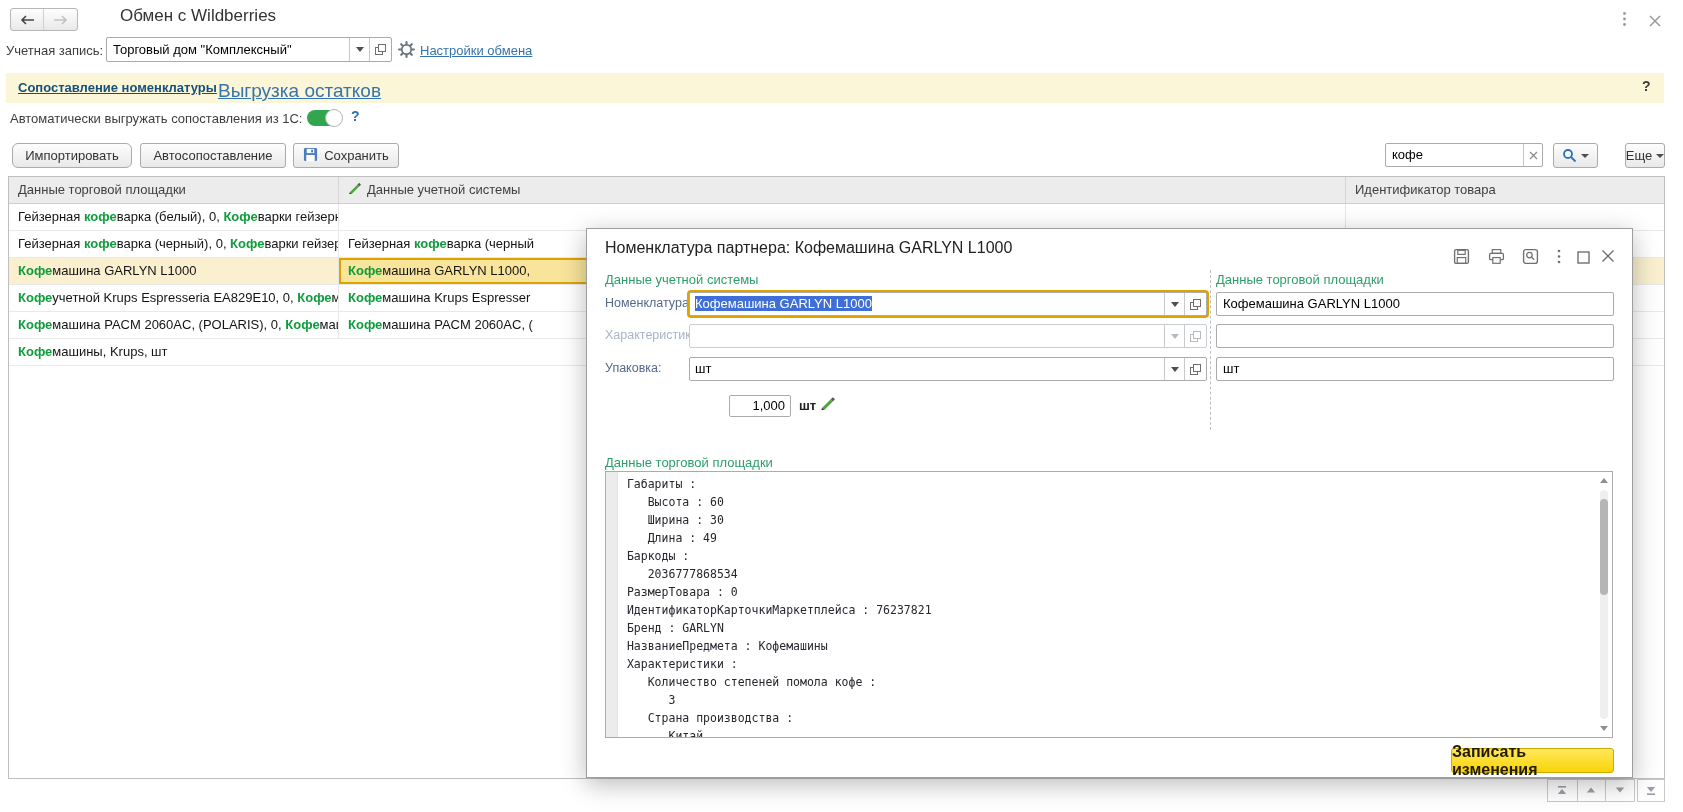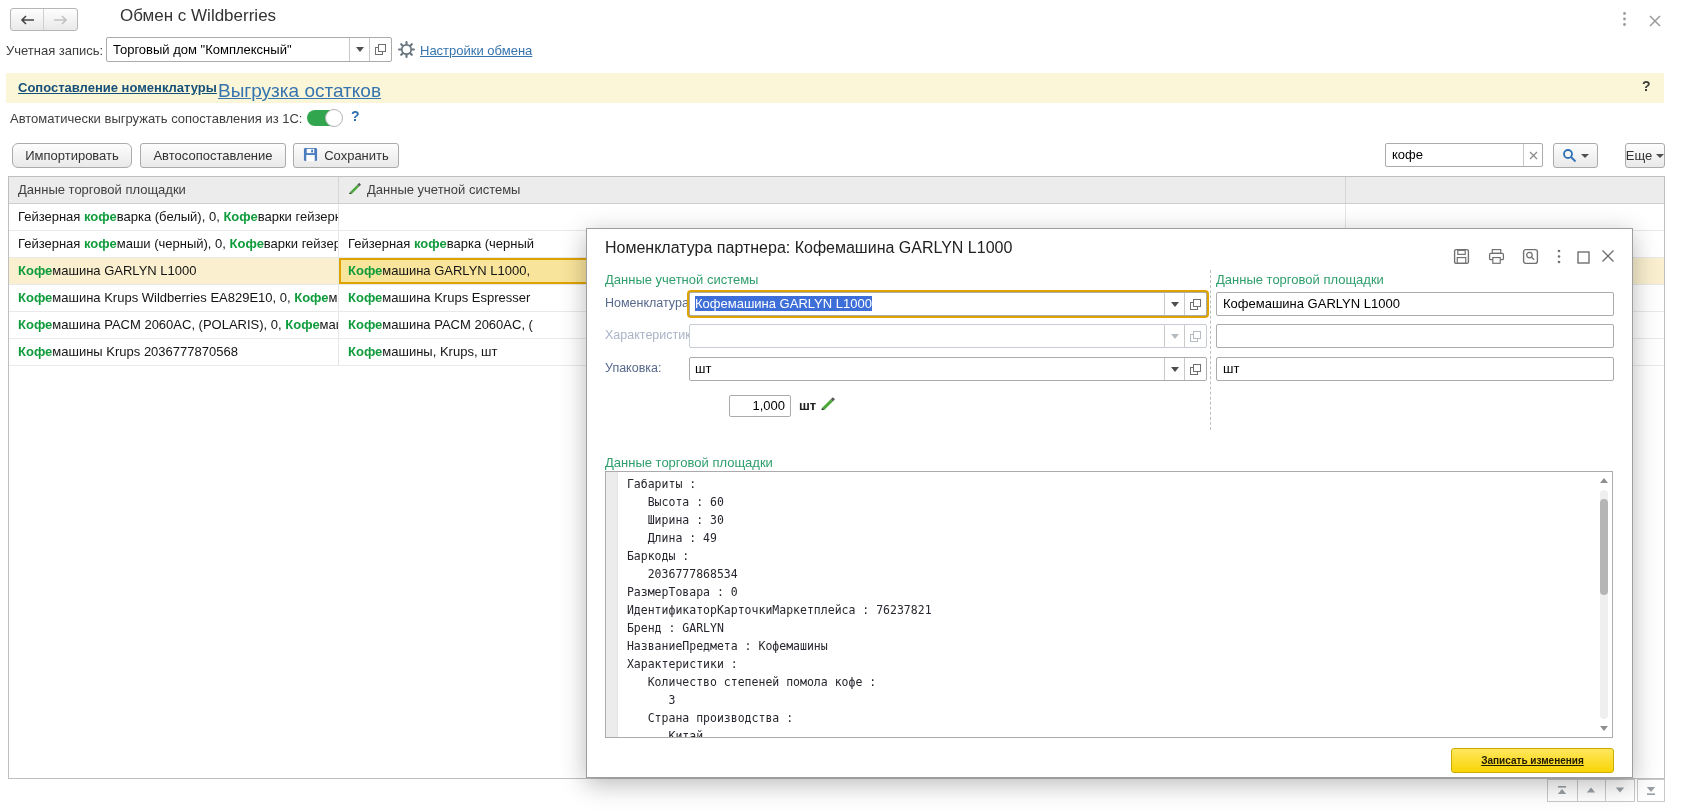--- a/index.html
+++ b/index.html
@@ -80,21 +80,21 @@
   .qty-box { position:absolute; left:142px; top:166px; width:62px; height:22px; border:1px solid #ababab; border-radius:2px; font-size:13px; line-height:20px; text-align:right; padding:0 5px; color:#000; background:#fff; }
   .qty-unit { position:absolute; left:212px; top:169px; font-size:13px; font-weight:bold; color:#222; }
   .txtarea { position:absolute; left:18px; top:242px; width:1008px; height:267px; border:1px solid #ababab; background:#fff; overflow:hidden; }
   .txtarea .stripe { position:absolute; left:0; top:0; bottom:0; width:12px; background:#ececec; border-right:1px solid #e2e2e2; }
   .txtarea pre { position:absolute; left:14px; top:3px; font-family:"DejaVu Sans Mono",monospace; font-size:11.5px; line-height:18px; color:#26262E; }
   .vsb { position:absolute; right:1px; top:0; bottom:0; width:14px; background:#fff; }
   .vsb .track { position:absolute; left:3px; top:18px; bottom:18px; width:8px; border-radius:4px; background:#efefef; }
   .vsb .thumb { position:absolute; left:3px; top:27px; width:8px; height:96px; border-radius:4px; background:#b5b5b5; }
   .sb-arrow-up { position:absolute; left:3px; top:6px; width:0; height:0; border-left:4px solid transparent; border-right:4px solid transparent; border-bottom:5px solid #8f8f8f; }
   .sb-arrow-down { position:absolute; left:3px; bottom:6px; width:0; height:0; border-left:4px solid transparent; border-right:4px solid transparent; border-top:5px solid #8f8f8f; }
-  .save-btn { position:absolute; left:864px; top:519px; width:163px; height:25px; background:linear-gradient(#FFE75D,#F9D406); border:1px solid #CDAA00; border-radius:3px; font-size:10px; font-weight:600; color:#1F1A00; display:flex; align-items:center; justify-content:center;text-decoration:underline; }
+  .save-btn { position:absolute; left:864px; top:519px; width:163px; height:25px; background:linear-gradient(#FFE75D,#F9D406); border:1px solid #CDAA00; border-radius:3px; font-size:16px; font-weight:600; color:#1F1A00; display:flex; align-items:center; justify-content:center; }
 </style>
 </head>
 <body>
 
 <div id="app">
 
   <div class="abs navgroup">
     <div class="navbtn back">
       <svg width="15" height="12" viewBox="0 0 15 12">
           <path d="M14 6 H2 M6 2 L2 6 L6 10" stroke="#454545" stroke-width="1.6" fill="none"></path>
@@ -202,48 +202,48 @@
     <div class="thead">
       <div class="hcell hc1">Данные торговой площадки</div>
       <div class="hcell hc2">
         <span><svg width="13" height="13" viewBox="0 0 14 14">
               <polygon points="10,4 12,2 14,4 12,6" fill="#5a5a5a"></polygon>
               <polygon points="2,12 10,4 12,6 4,14" fill="#4FA83D"></polygon>
               <polygon points="2,12 4,14 1,14.6" fill="#2f2f2f"></polygon>
             </svg></span>
         <span>Данные учетной системы</span>
       </div>
+      <div class="hcell hc3">Идентификатор товара</div>
     </div>
     <div>
         <div class="trow">
           <div class="cell c1"><span>Гейзерная </span><span class="hl">кофе</span><span>варка (белый), 0, </span><span class="hl">Кофе</span><span>варки гейзерные</span></div>
           <div class="cell c2"></div>
         </div>
         <div class="trow">
-          <div class="cell c1"><span>Гейзерная </span><span class="hl">кофе</span><span>маши (черный), 0, </span><span class="hl">Кофе</span><span>варки гейзерные</span></div>
+          <div class="cell c1"><span>Гейзерная </span><span class="hl">кофе</span><span>варка (черный), 0, </span><span class="hl">Кофе</span><span>варки гейзерные</span></div>
           <div class="cell c2"><span>Гейзерная </span><span class="hl">кофе</span><span>варка (черный</span></div>
           <div class="cell c3"></div>
         </div>
         <div class="trow sel">
           <div class="cell c1"><span class="hl">Кофе</span><span>машина GARLYN L1000</span></div>
           <div class="cell c2 active-cell"><span class="hl">Кофе</span><span>машина GARLYN L1000,</span></div>
           <div class="cell c3"></div>
         </div>
         <div class="trow">
-          <div class="cell c1"><span class="hl">Кофе</span><span>машина Krups Wildberries EA829E10, 0, </span><span class="hl">Кофе</span><span>маши...</span></div>
+          <div class="cell c1"><span class="hl">Кофе</span><span>учетной Krups Espresseria EA829E10, 0, </span><span class="hl">Кофе</span><span>маши...</span></div>
           <div class="cell c2"><span class="hl">Кофе</span><span>машина Krups Espresser</span></div>
           <div class="cell c3"></div>
         </div>
         <div class="trow">
           <div class="cell c1"><span class="hl">Кофе</span><span>машина PACM 2060AC, (POLARIS), 0, </span><span class="hl">Кофе</span><span>машины...</span></div>
           <div class="cell c2"><span class="hl">Кофе</span><span>машина PACM 2060AC, (</span></div>
           <div class="cell c3"></div>
         </div>
         <div class="trow">
-          <div class="cell c1"><span class="hl">Кофе</span><span>машины Krups 2036777870568</span></div>
           <div class="cell c2"><span class="hl">Кофе</span><span>машины, Krups, шт</span></div>
           <div class="cell c3"></div>
         </div>
       </div>
   </div>
 
   <div class="abs bnav" style="left:1547px; width:88px;">
     <div class="nbtn">
         <svg width="12" height="11" viewBox="0 0 12 11">
           <rect x="2" y="1" width="8" height="1.6" fill="#9aa0a6"></rect>

